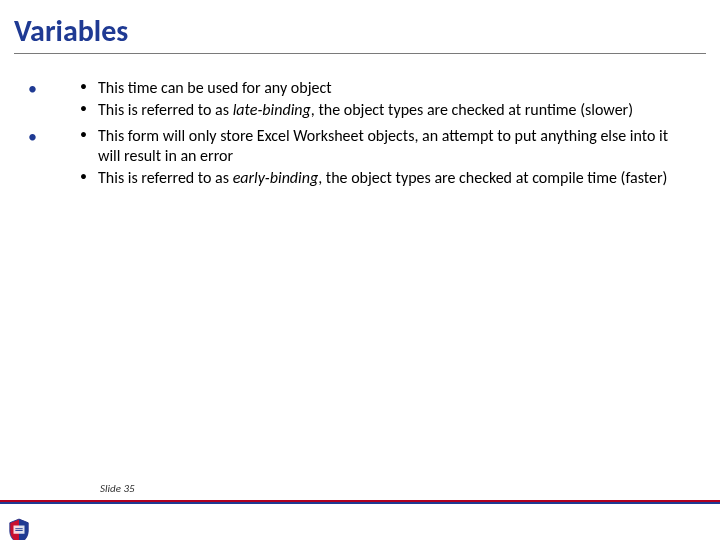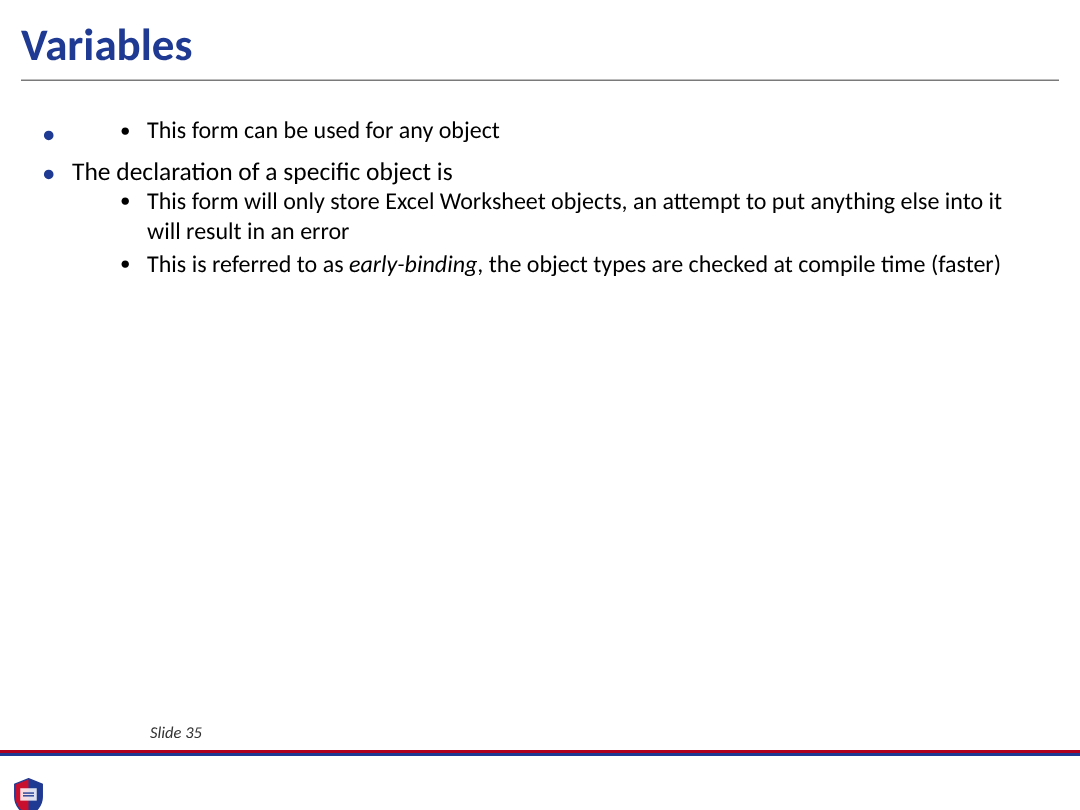--- a/index.html
+++ b/index.html
@@ -35,27 +35,29 @@
     <h1 class="title">Variables</h1>
   </div>
   <hr class="title-rule">
 
   <div class="content">
     <ul class="lvl1">
 
       <li>
         <ul class="lvl2">
           <li>
-            <span>This form can be used for any object</span>
+            <span>This time can be used for any object</span>
+          </li>
+          <li>
+            <span>This is referred to as </span><span class="italic">late-binding</span><span>, the object types are checked at runtime (slower)</span>
           </li>
         </ul>
       </li>
 
       <li>
-        <span>The declaration of a specific object is</span>
         <ul class="lvl2">
           <li>
             <span>This form will only store Excel Worksheet objects, an attempt to put anything else into it will result in an error</span>
           </li>
           <li>
             <span>This is referred to as </span><span class="italic">early-binding</span><span>, the object types are checked at compile time (faster)</span>
           </li>
         </ul>
       </li>
 

